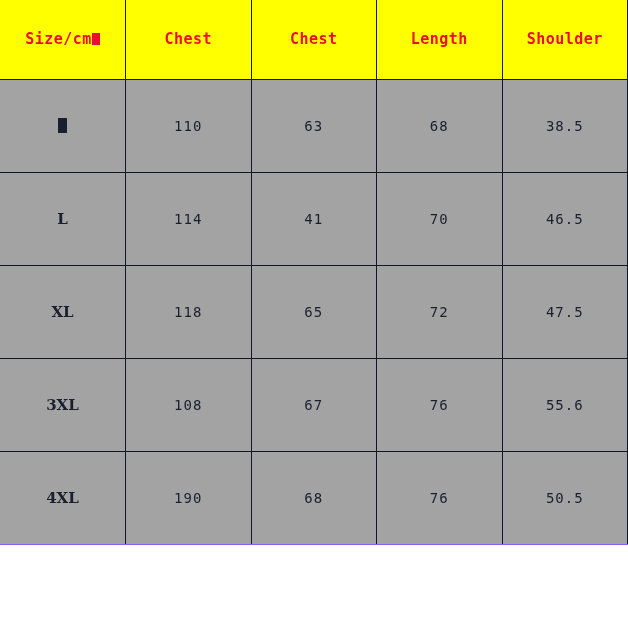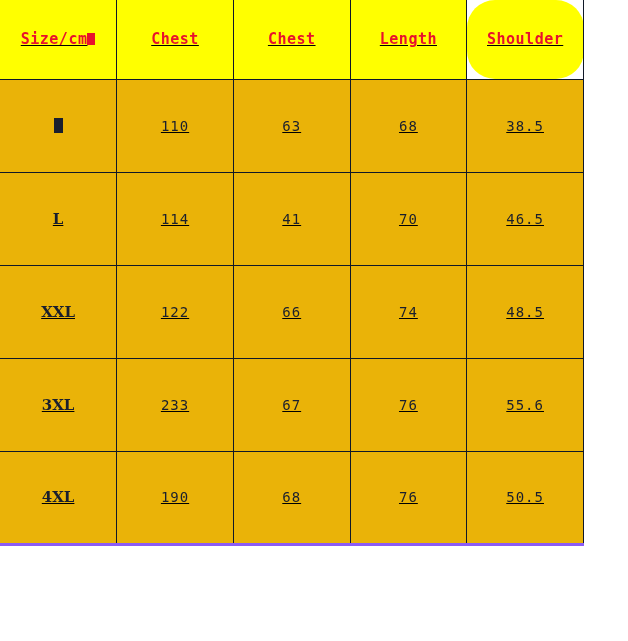--- a/index.html
+++ b/index.html
@@ -8,24 +8,23 @@
     background: #ffffff;
   }
   body {
     width: 628px;
     height: 641px;
     overflow: hidden;
     font-family: "DejaVu Sans Mono", monospace;
   }
 
   #size-chart {
-    width: 584px;
+    width: 628px;
     border-collapse: collapse;
     table-layout: fixed;
-    text-decoration: underline;
   }
 
   
   #size-chart thead tr {
     height: 79px;
   }
   #size-chart thead th {
     background: #ffff00;
     color: #e8112d;
     font-family: "DejaVu Sans Mono", monospace;
@@ -33,41 +32,40 @@
     font-size: 15px;
     letter-spacing: 0.5px;
     text-align: center;
     vertical-align: middle;
     padding: 0;
     border-right: 1px solid #101828;
     border-bottom: 1px solid #101828;
   }
   #size-chart thead th:last-child {
     border-right: 1px solid #101828;
-    border-radius: 28px;
   }
 
   
   #size-chart tbody tr {
     height: 93px;
   }
   #size-chart tbody td {
-    background: #eab308;
+    background: #a3a3a3;
     color: #1a1f2e;
     text-align: center;
     vertical-align: middle;
     padding: 0;
     border-right: 1px solid #101828;
     border-bottom: 1px solid #101828;
     font-family: "DejaVu Sans Mono", monospace;
     font-size: 14px;
     letter-spacing: 1px;
   }
   #size-chart tbody tr:last-child td {
-    border-bottom: 3px solid #8b5cf6;
+    border-bottom: 1px solid #8b5cf6;
   }
 
   
   #size-chart td.size-cell {
     font-family: "DejaVu Serif", serif;
     font-weight: bold;
     font-size: 15px;
     letter-spacing: 0px;
   }
 
@@ -113,32 +111,32 @@
     </tr>
 
     <tr>
       <td class="size-cell">L</td>
       <td>114</td>
       <td>41</td>
       <td>70</td>
       <td>46.5</td>
     </tr>
 
+    <tr>
+      <td class="size-cell">XL</td>
+      <td>118</td>
+      <td>65</td>
+      <td>72</td>
+      <td>47.5</td>
+    </tr>
 
-    <tr>
-      <td class="size-cell">XXL</td>
-      <td>122</td>
-      <td>66</td>
-      <td>74</td>
-      <td>48.5</td>
-    </tr>
 
     <tr>
       <td class="size-cell">3XL</td>
-      <td>233</td>
+      <td>108</td>
       <td>67</td>
       <td>76</td>
       <td>55.6</td>
     </tr>
 
     <tr>
       <td class="size-cell">4XL</td>
       <td>190</td>
       <td>68</td>
       <td>76</td>

